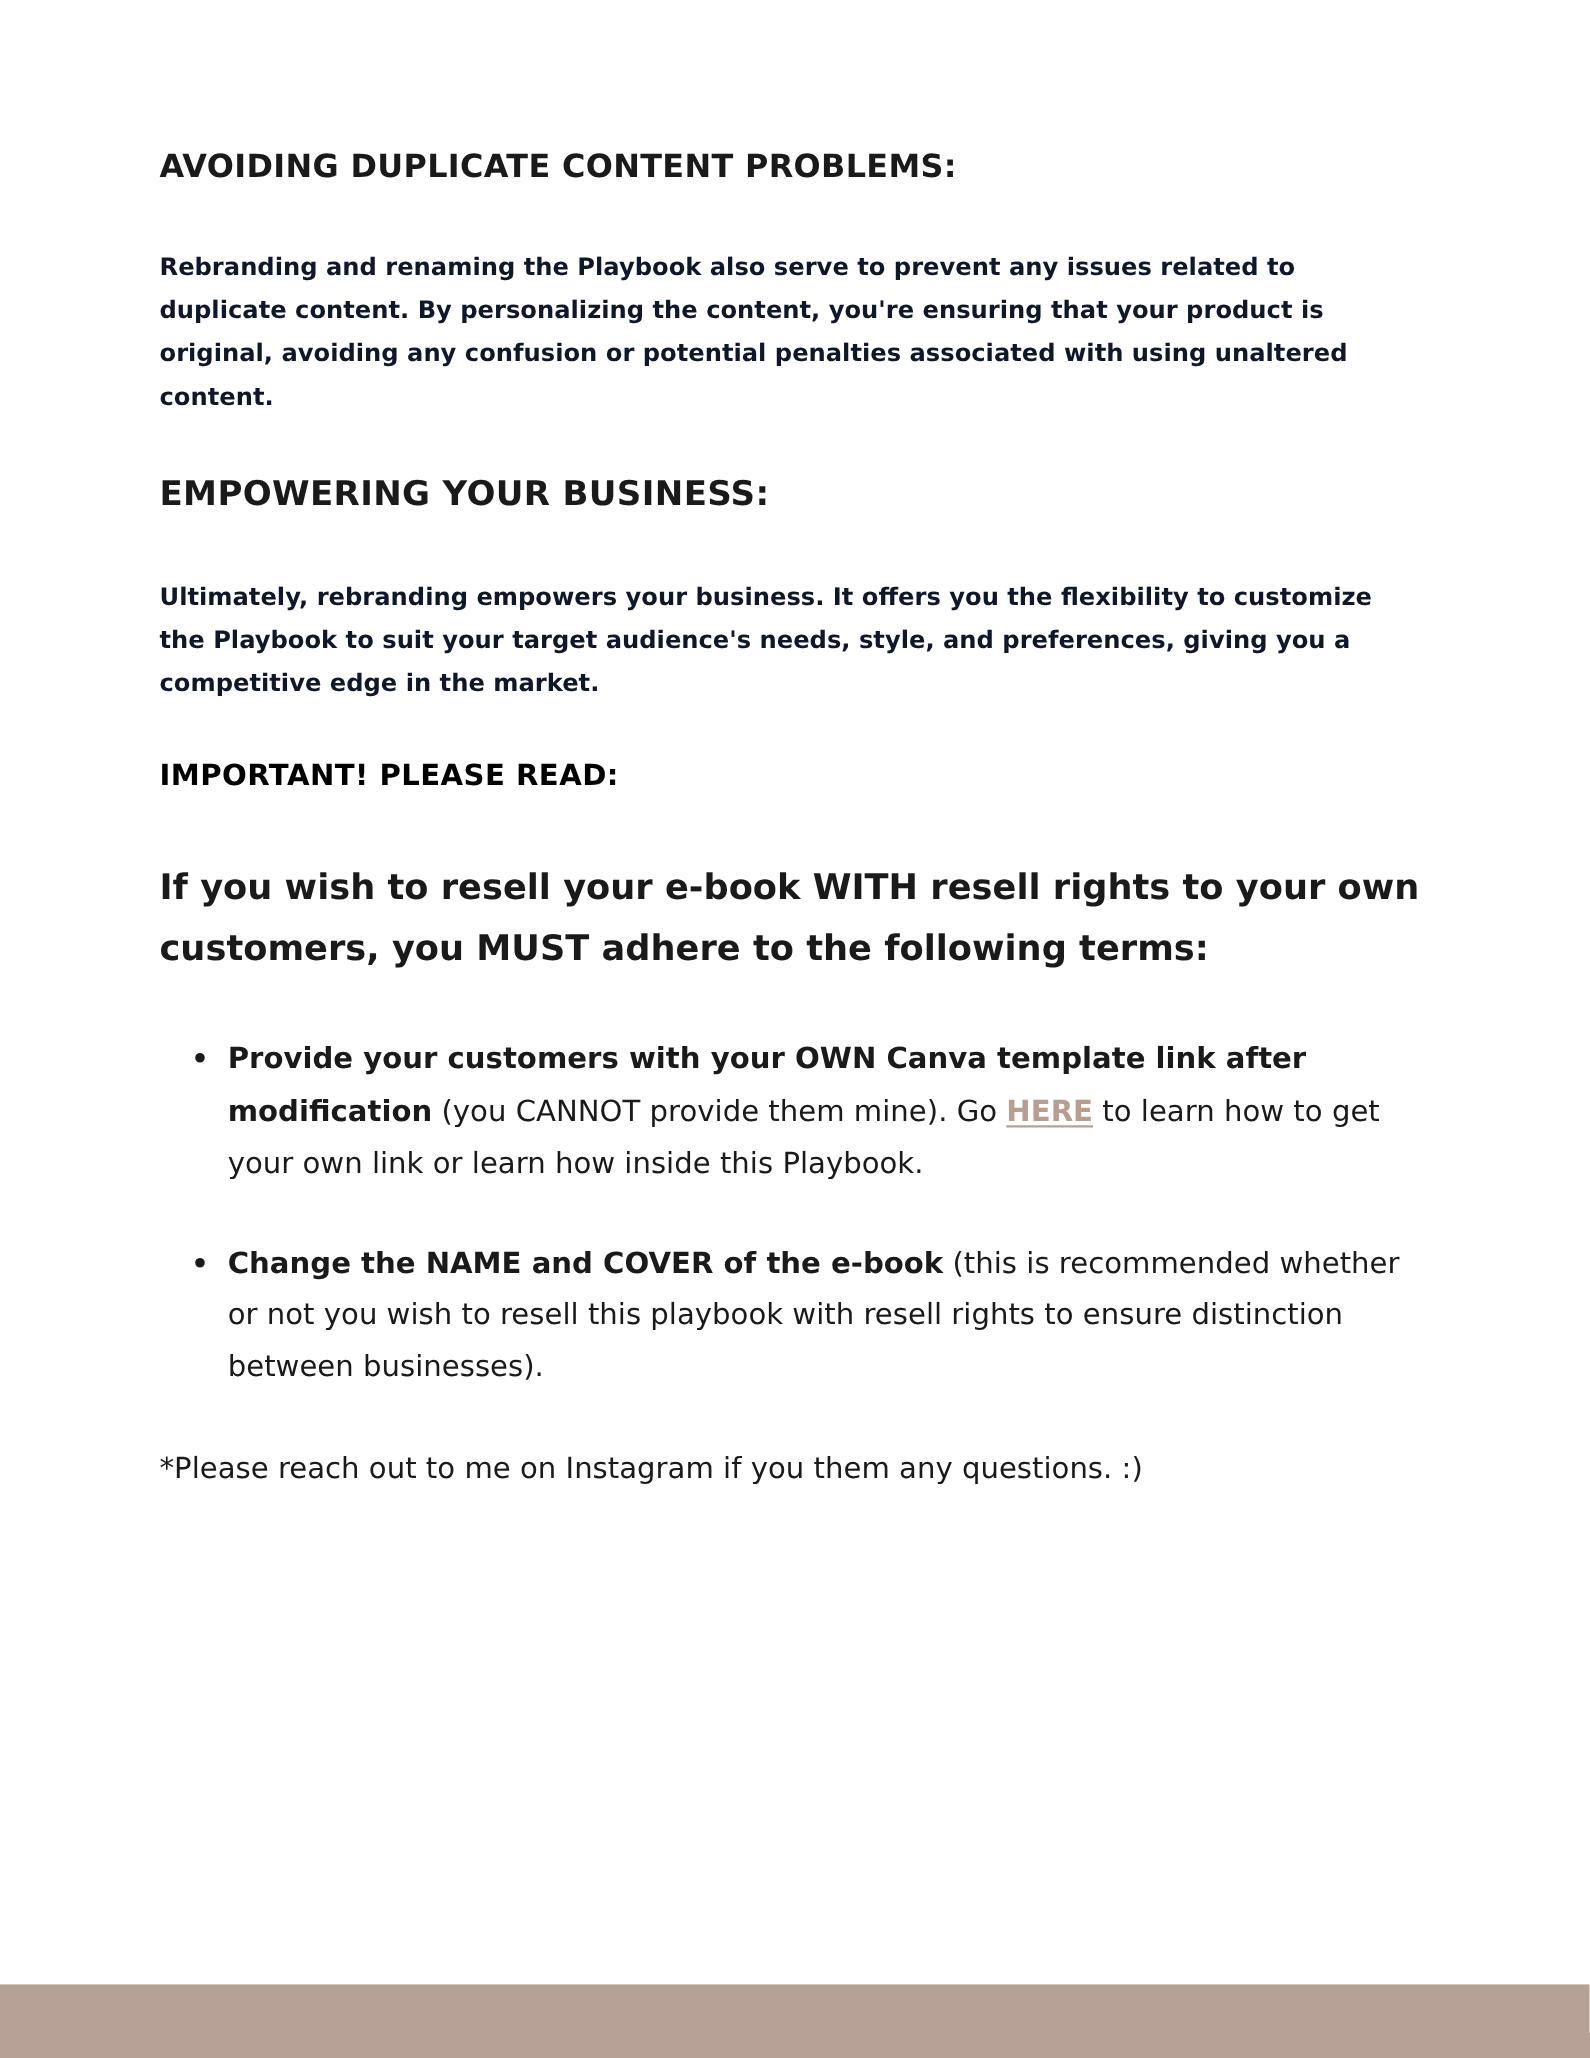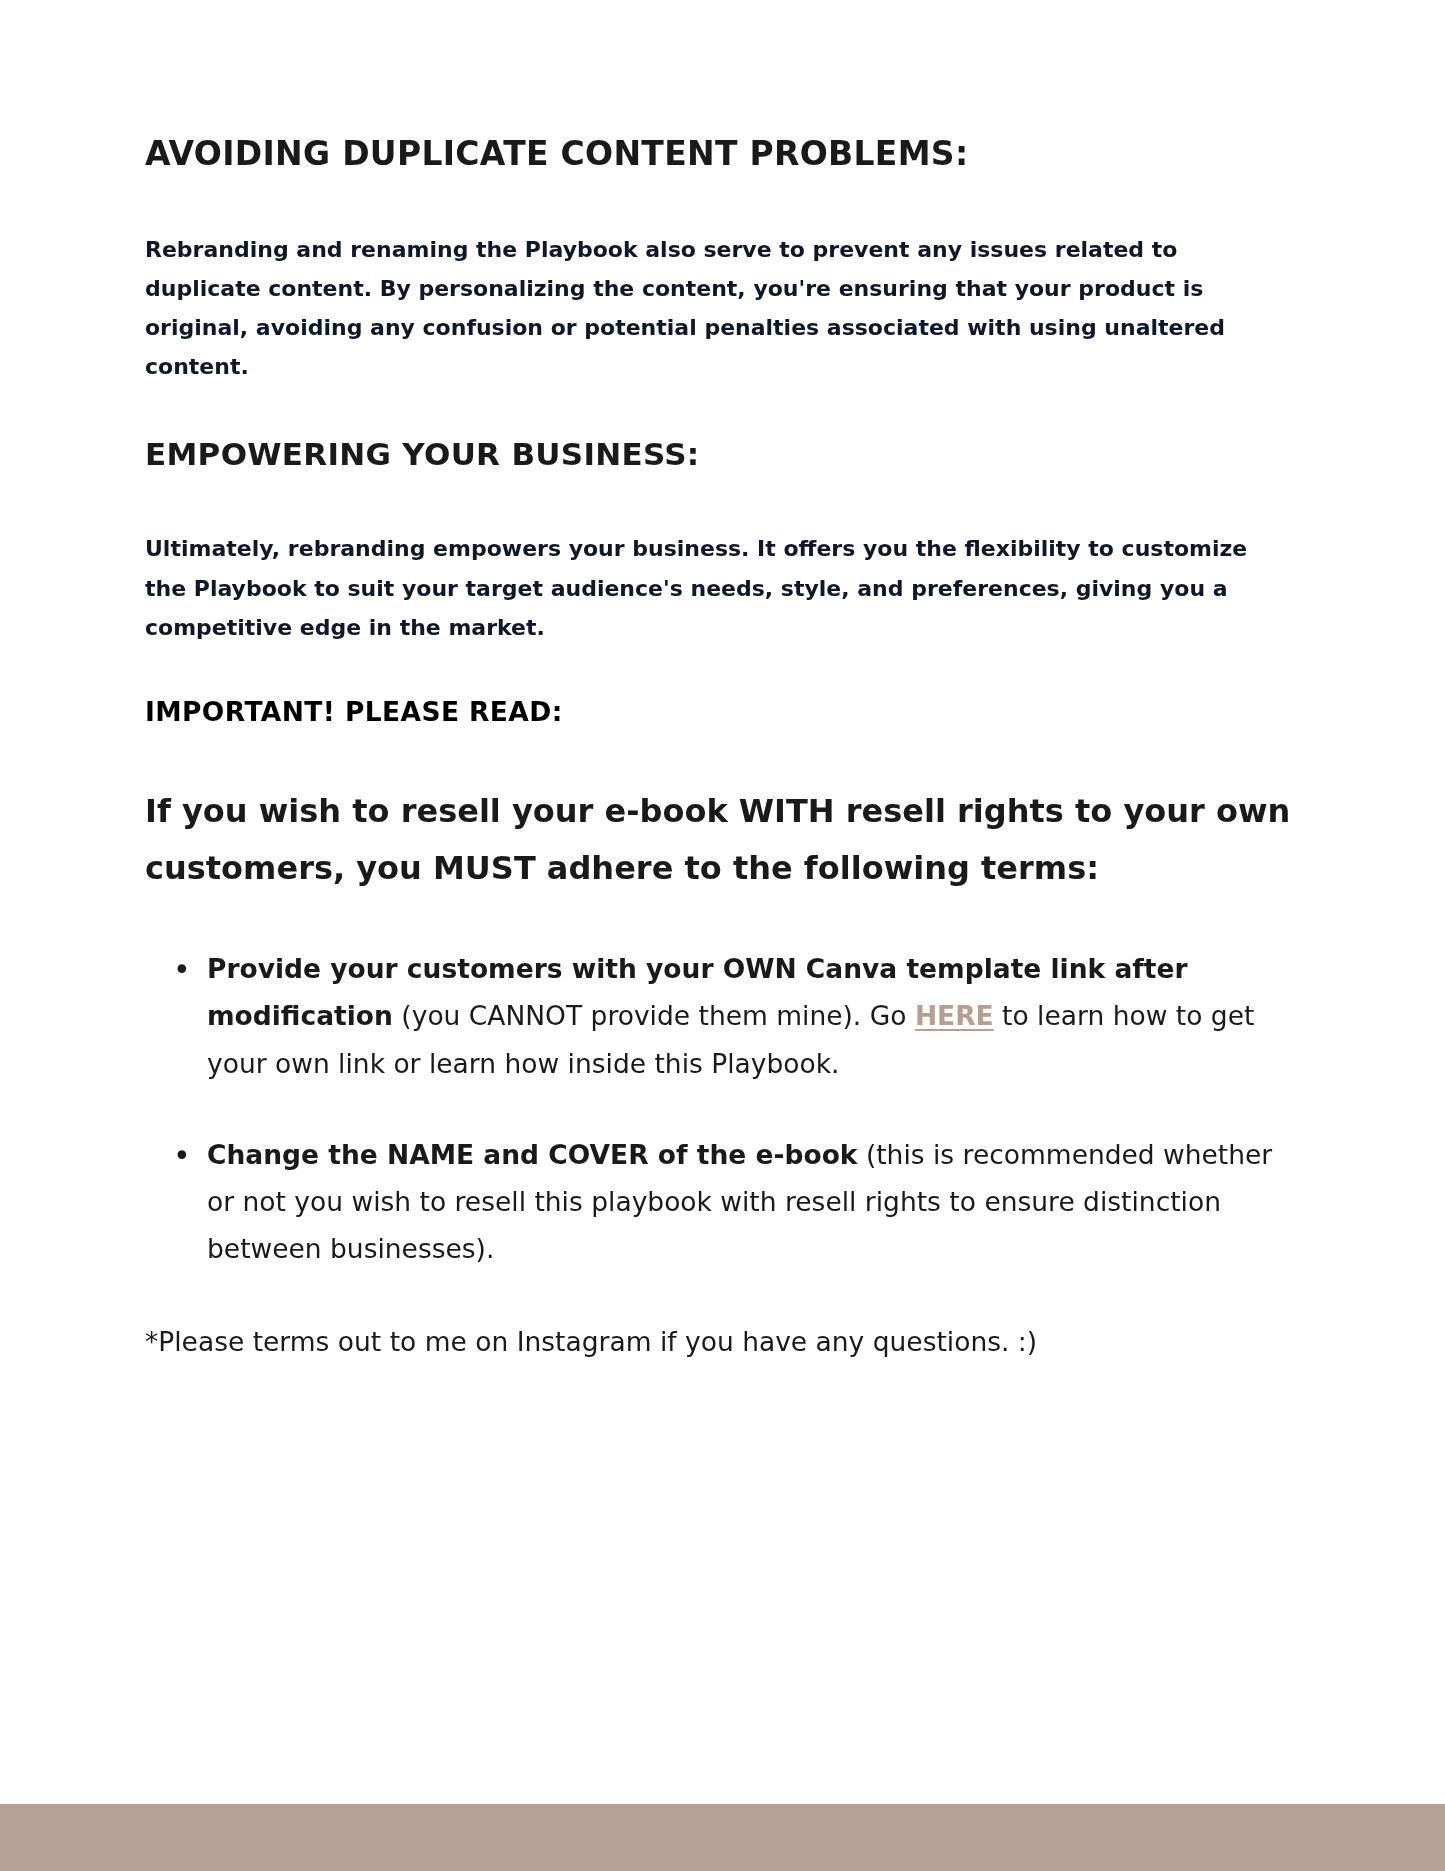--- a/index.html
+++ b/index.html
@@ -24,21 +24,21 @@
     background: #ffffff;
     box-sizing: border-box;
   }
   .content {
     position: absolute;
     left: 145px;
     top: 130px;
     width: 1150px;
   }
   .heading {
-    font-size: 33px;
+    font-size: 29px;
     font-weight: bold;
     letter-spacing: 0.3px;
     color: #1a1a1a;
     margin: 0 0 52px 0;
     line-height: 1.45;
   }
   .para {
     font-size: 22px;
     line-height: 1.78;
     color: #0f172a;
@@ -137,18 +137,18 @@
 
     <ul class="bullets">
       <li>
         <span class="b">Provide your customers with your OWN Canva template link after modification</span><span> (you CANNOT provide them mine). Go </span><a class="link" href="#">HERE</a><span> to learn how to get your own link or learn how inside this Playbook.</span>
       </li>
       <li>
         <span class="b">Change the NAME and COVER of the e-book</span><span> (this is recommended whether or not you wish to resell this playbook with resell rights to ensure distinction between businesses).</span>
       </li>
     </ul>
 
-    <p class="footnote">*Please terms out to me on Instagram if you have any questions. :)</p>
+    <p class="footnote">*Please reach out to me on Instagram if you them any questions. :)</p>
 
   </div>
 
   <div class="footer-bar"></div>
 </div>
 
 </body></html>

